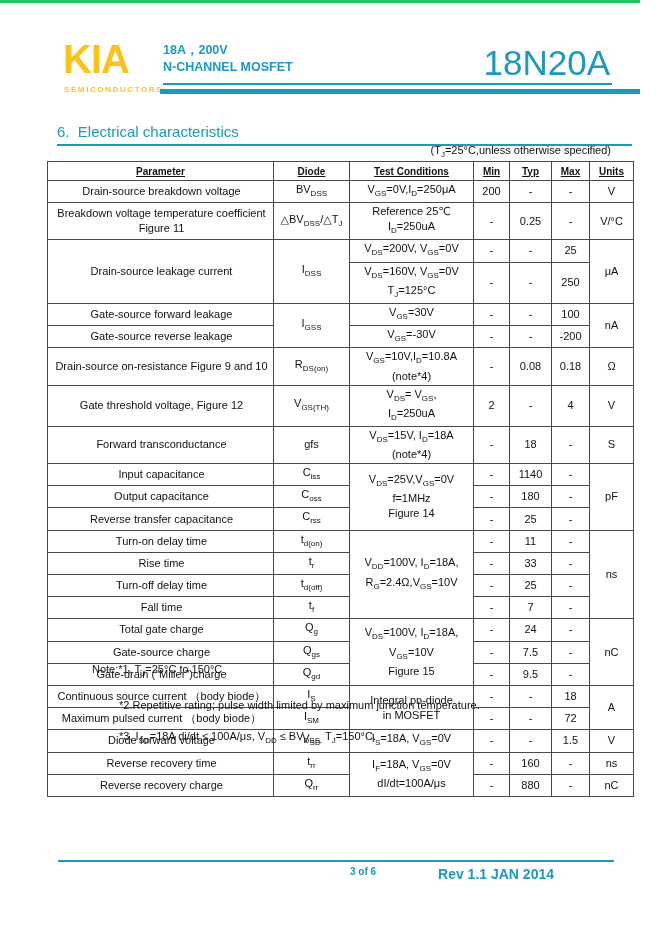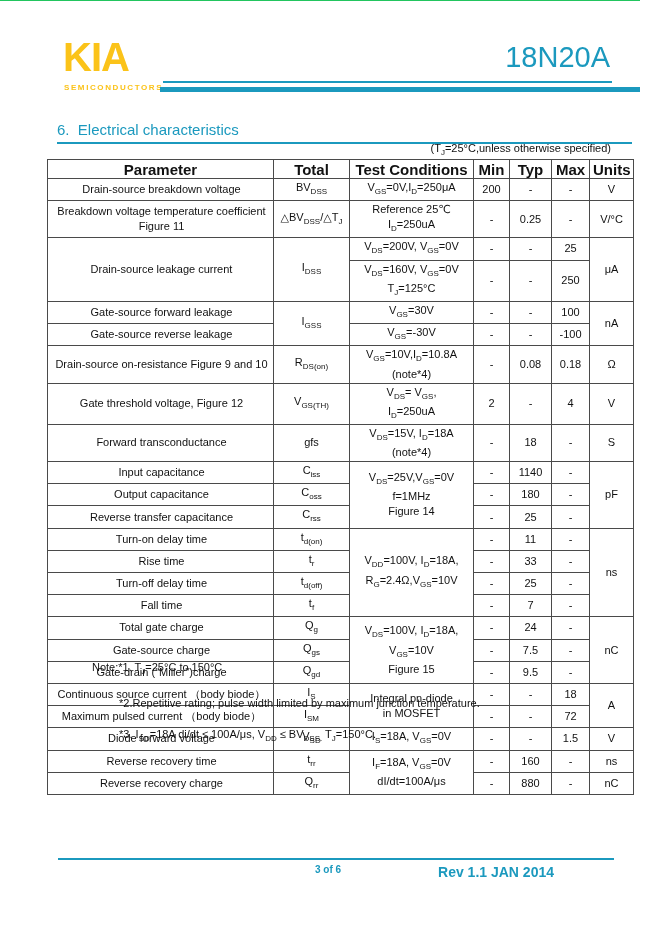--- a/index.html
+++ b/index.html
@@ -3,41 +3,41 @@
 <meta charset="utf-8">
 <style>
   * { margin: 0; padding: 0; box-sizing: border-box; }
   html, body { background: #ffffff; }
   body { font-family: "Liberation Sans", "DejaVu Sans", sans-serif; }
   .page {
     position: relative;
     width: 640px; height: 936px;
     background: #ffffff;
     overflow: hidden;
-    border-top: 1px solid #22c55e;
+    border-top: 3px solid #22c55e;
   }
   
   .logo {
     position: absolute; left: 63px; top: 34px;
     font-size: 40px; font-weight: bold; letter-spacing: -1px;
     color: var(--yellow);
   }
   .logo-sub {
     position: absolute; left: 64px; top: 82px;
     font-size: 8px; font-weight: bold; letter-spacing: 1.6px;
     color: var(--yellow);
   }
   .prod-info {
     position: absolute; left: 163px; top: 39px;
     font-size: 12.5px; font-weight: bold; line-height: 17px;
     color: var(--teal);
   }
   .part-number {
     position: absolute; top: 40px; right: 30px;
-    font-size: 29px; color: var(--teal); font-weight: normal;
+    font-size: 35px; color: var(--teal); font-weight: normal;
   }
   .rule-thin {
     position: absolute; left: 163px; top: 80px;
     width: 449px; height: 2px; background: var(--teal);
   }
   .rule-thick {
     position: absolute; left: 160px; top: 86px;
     width: 484px; height: 5px; background: var(--teal);
   }
   
@@ -57,49 +57,53 @@
   table.spec {
     border-collapse: collapse; table-layout: fixed; width: 586px;
   }
   table.spec th, table.spec td {
     border: 1px solid #4a4a4a;
     font-size: 11px; line-height: 15px;
     padding: 1px 3px;
     text-align: center; vertical-align: middle;
     color: #111; overflow: hidden;
   }
-  table.spec th { font-weight: bold; height: 19px; font-size: 15px; }
+  table.spec th { font-weight: bold; height: 19px; font-size: 10px; text-decoration: underline; }
   table.spec td.cell-param { text-align: center; padding-left: 5px; }
   table.spec td { height: 17px; }
   sub { font-size: 8px; }
   
   .notes { position: absolute; left: 92px; top: 655px; font-size: 11px; color: #111; }
   .notes .note-line { margin-bottom: 9px; line-height: 22px; }
   .notes .note-line.indent { padding-left: 27px; }
   
   .footer-rule {
     position: absolute; left: 58px; top: 857px;
     width: 556px; height: 2px; background: var(--teal);
   }
   .footer-page {
-    position: absolute; left: 328px; top: 863px; transform: translateX(-50%);
+    position: absolute; left: 363px; top: 863px; transform: translateX(-50%);
     font-size: 10px; font-weight: bold; color: var(--teal);
   }
   .footer-rev {
     position: absolute; right: 86px; top: 863px;
     font-size: 14px; font-weight: bold; color: var(--teal);
   }
 </style>
 </head>
 <body>
 
 <div class="page">
 
   <div class="logo">KIA</div>
   <div class="logo-sub">SEMICONDUCTORS</div>
+  <div class="prod-info">
+    <div>18A，200V</div>
+    <div>N-CHANNEL MOSFET</div>
+  </div>
   <div class="part-number">18N20A</div>
   <div class="rule-thin"></div>
   <div class="rule-thick"></div>
 
   <div class="section-title">6.&nbsp; Electrical characteristics</div>
   <div class="condition-note">(T<sub>J</sub>=25°C,unless otherwise specified)</div>
 
   <div class="spec-table-wrap">
     <table class="spec">
       <colgroup>
@@ -107,21 +111,21 @@
           <col style="width:76px">
           <col style="width:124px">
         <col style="width:36px">
           <col style="width:42px">
           <col style="width:38px">
           <col style="width:44px">
       </colgroup>
       <thead>
         <tr>
           <th>Parameter</th>
-          <th>Total</th>
+          <th>Diode</th>
           <th>Test Conditions</th>
           <th>Min</th>
           <th>Typ</th>
           <th>Max</th>
           <th>Units</th>
         </tr>
       </thead>
       <tbody>
           <tr>
             <td class="cell-param">Drain-source breakdown voltage</td>
@@ -163,21 +167,21 @@
             <td class="cell-val">-</td>
             <td class="cell-val">-</td>
             <td class="cell-val">100</td>
             <td rowspan="2" class="cell-unit">nA</td>
           </tr>
           <tr>
             <td class="cell-param">Gate-source reverse leakage</td>
             <td class="cell-cond">V<sub>GS</sub>=-30V</td>
             <td class="cell-val">-</td>
             <td class="cell-val">-</td>
-            <td class="cell-val">-100</td>
+            <td class="cell-val">-200</td>
           </tr>
           <tr>
             <td class="cell-param">Drain-source on-resistance Figure 9 and 10</td>
             <td class="cell-symbol">R<sub>DS(on)</sub></td>
             <td class="cell-cond">V<sub>GS</sub>=10V,I<sub>D</sub>=10.8A<br>(note*4)</td>
             <td class="cell-val">-</td>
             <td class="cell-val">0.08</td>
             <td class="cell-val">0.18</td>
             <td class="cell-unit">Ω</td>
           </tr>

